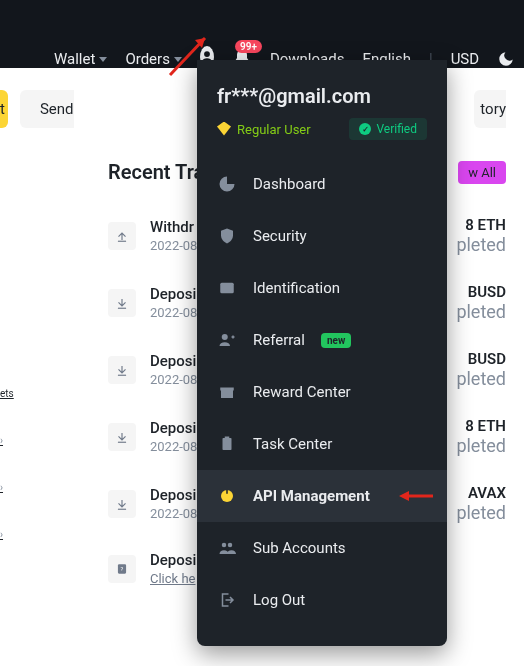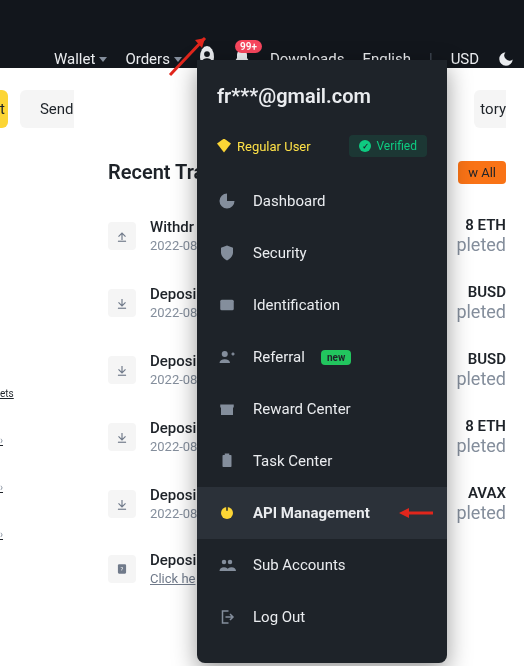--- a/index.html
+++ b/index.html
@@ -19,42 +19,42 @@
   .arrow1 { position: absolute; top: 30px; left: 165px; z-index: 6; pointer-events: none; }
 
   .chips { display: flex; gap: 12px; padding: 90px 0 0 0; position: absolute; top: 0; left: 0; right: 0; z-index: 1; }
   .chip { background: #f5f5f5; border-radius: 6px; padding: 10px 20px; font-size: 15px; color: #1e2329; cursor: pointer; }
   .chip.yellow { background: #fcd535; color: #1e2329; padding: 10px 3px 10px 0; border-top-left-radius:0; border-bottom-left-radius:0;}
   .chip.partial-right { padding: 10px 0 10px 20px; border-top-right-radius:0; border-bottom-right-radius:0;}
 
   .main { position: absolute; top: 160px; left: 0; right: 0; bottom: 0; padding: 0 0 0 108px; z-index: 1; }
   .recent-head { display:flex; justify-content: space-between; align-items:center; margin-bottom: 18px; padding-right: 18px;}
   .recent-title { font-size: 20px; font-weight: 600; color: #1e2329; }
-  .view-all { background:#f97316; padding:4px 10px; border-radius:4px; font-size:13px; color:#1e2329; cursor:pointer;}
+  .view-all { background:#d946ef; padding:4px 10px; border-radius:4px; font-size:13px; color:#1e2329; cursor:pointer;}
 
   .tx-row { display: flex; align-items: center; padding: 14px 18px 14px 0; }
   .tx-icon { width: 28px; height: 28px; background: #f5f5f5; border-radius: 4px; display: flex; align-items: center; justify-content: center; margin-right: 14px; color:#707a8a;}
   .tx-left { flex: 1; }
   .tx-title { font-size: 15px; font-weight: 500; color: #1e2329; }
   .tx-date { font-size: 13px; color: #848e9c; margin-top: 2px; }
   .tx-date.link { text-decoration: underline; cursor: pointer; color:#707a8a;}
   .tx-right { text-align: right; }
   .tx-amt { font-size: 15px; font-weight: 600; color: #1e2329; }
   .tx-status { font-size: 18px; color: #848e9c; }
 
   .left-edge { position:absolute; left:0; top:370px; z-index:1; font-size:10px; color:#1e2329;text-decoration:underline;}
   .left-edge .row { padding: 18px 0; display:flex; align-items:center; gap:6px;}
   .chev-r { color:#848e9c; }
 
   
   .dropdown { position: absolute; top: 60px; left: 197px; width: 250px; background: #1e2329; border-radius: 0 0 8px 8px; z-index: 10; color: #eaecef; padding: 24px 0 20px 0; box-shadow: 0 8px 24px rgba(0,0,0,.4);}
   .dd-head { padding: 0 20px 18px 20px; }
-  .dd-email { font-size: 20px; font-weight: 600; margin-bottom: 27px; }
+  .dd-email { font-size: 20px; font-weight: 600; margin-bottom: 10px; }
   .dd-row { display:flex; align-items:center; justify-content: space-between; }
-  .dd-tier { display:flex; align-items:flex-start; gap:6px; font-size:13px; color:#fde047; }
+  .dd-tier { display:flex; align-items:flex-start; gap:6px; font-size:13px; color:#84cc16; }
   .diamond { width:14px; height:14px; background:#FCD535; clip-path: polygon(50% 0,100% 35%,50% 100%,0 35%); }
   .verified { display:flex; align-items:center; gap:5px; font-size:12px; color:#0ecb81; background: rgba(14,203,129,.12); padding:4px 10px; border-radius:4px;}
   .check-c { width:12px; height:12px; border-radius:50%; background:#0ecb81; display:flex; align-items:center; justify-content:center; color:#1e2329; font-size:8px; font-weight:700;}
 
   .dd-item { display:flex; align-items:center; gap:16px; padding: 16px 20px; font-size:15px; color:#eaecef; cursor:pointer; position:relative;}
   .dd-item.highlight { background:#2b3139;font-weight:bold; }
   .dd-ico { width:20px; height:20px; display:flex; align-items:center; justify-content:center; color:#848e9c;}
   .dd-item.highlight .dd-ico { color:#FCD535; }
   .pill-new { background:#22c55e; color:#1e2329; font-size:10px; font-weight:700; padding:2px 6px; border-radius:4px;}
 

